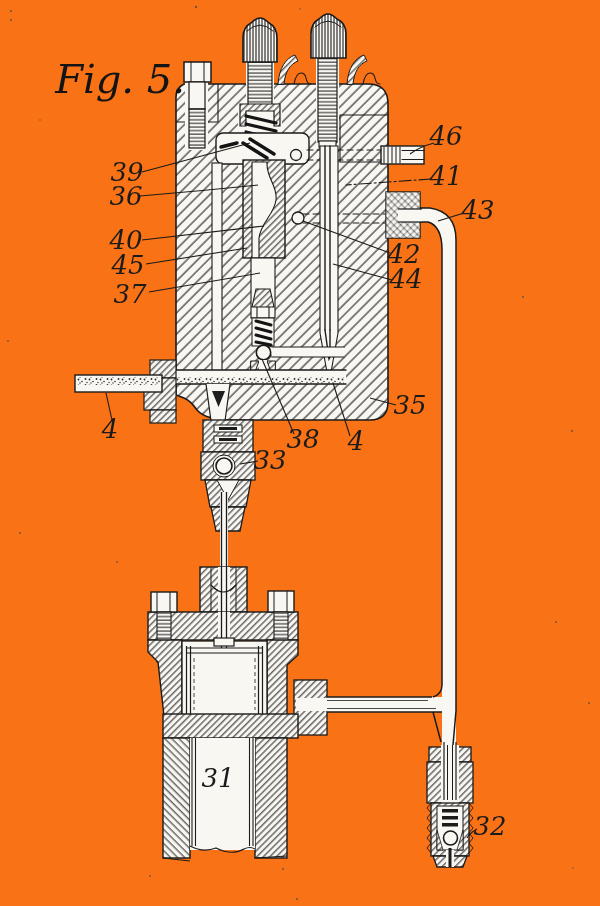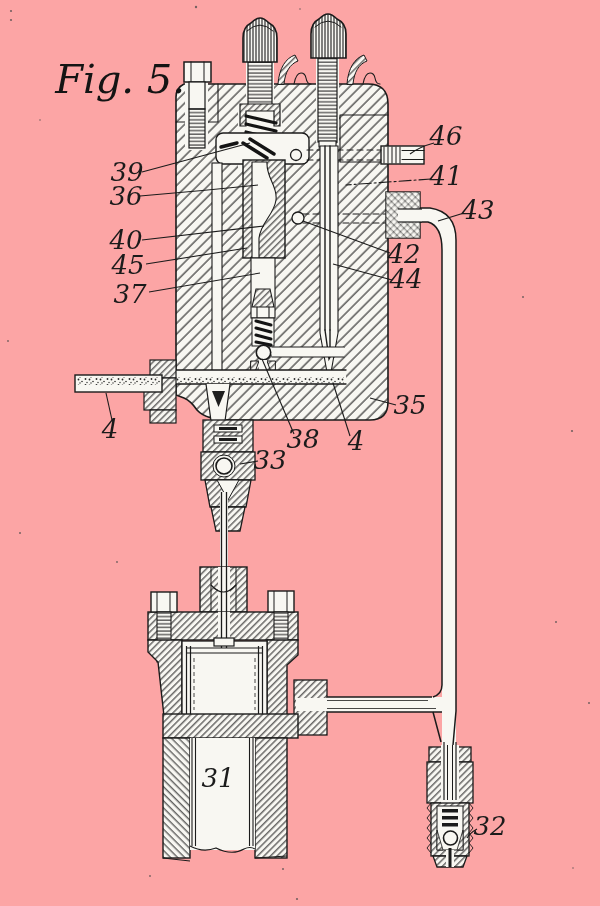--- a/index.html
+++ b/index.html
@@ -1,16 +1,16 @@
 <!DOCTYPE html>
 <html><head>
 <meta charset="utf-8">
 <style>
   html,body{margin:0;padding:0;background:#e8e8e4;}
-  .page{width:600px;height:906px;position:relative;background:#fca5a5;overflow:hidden;
+  .page{width:600px;height:906px;position:relative;background:#f97316;overflow:hidden;
         font-family:"DejaVu Serif", serif;}
   svg{display:block;}
   .lbl{font-family:"DejaVu Serif", serif;font-style:italic;font-size:26px;fill:#1b1b1b;}
   .figlbl{font-family:"DejaVu Serif", serif;font-style:italic;font-size:40px;fill:#141414;}
 </style>
 </head>
 <body>
 
 <div class="page">
 <svg width="600" height="906" viewBox="0 0 600 906">

